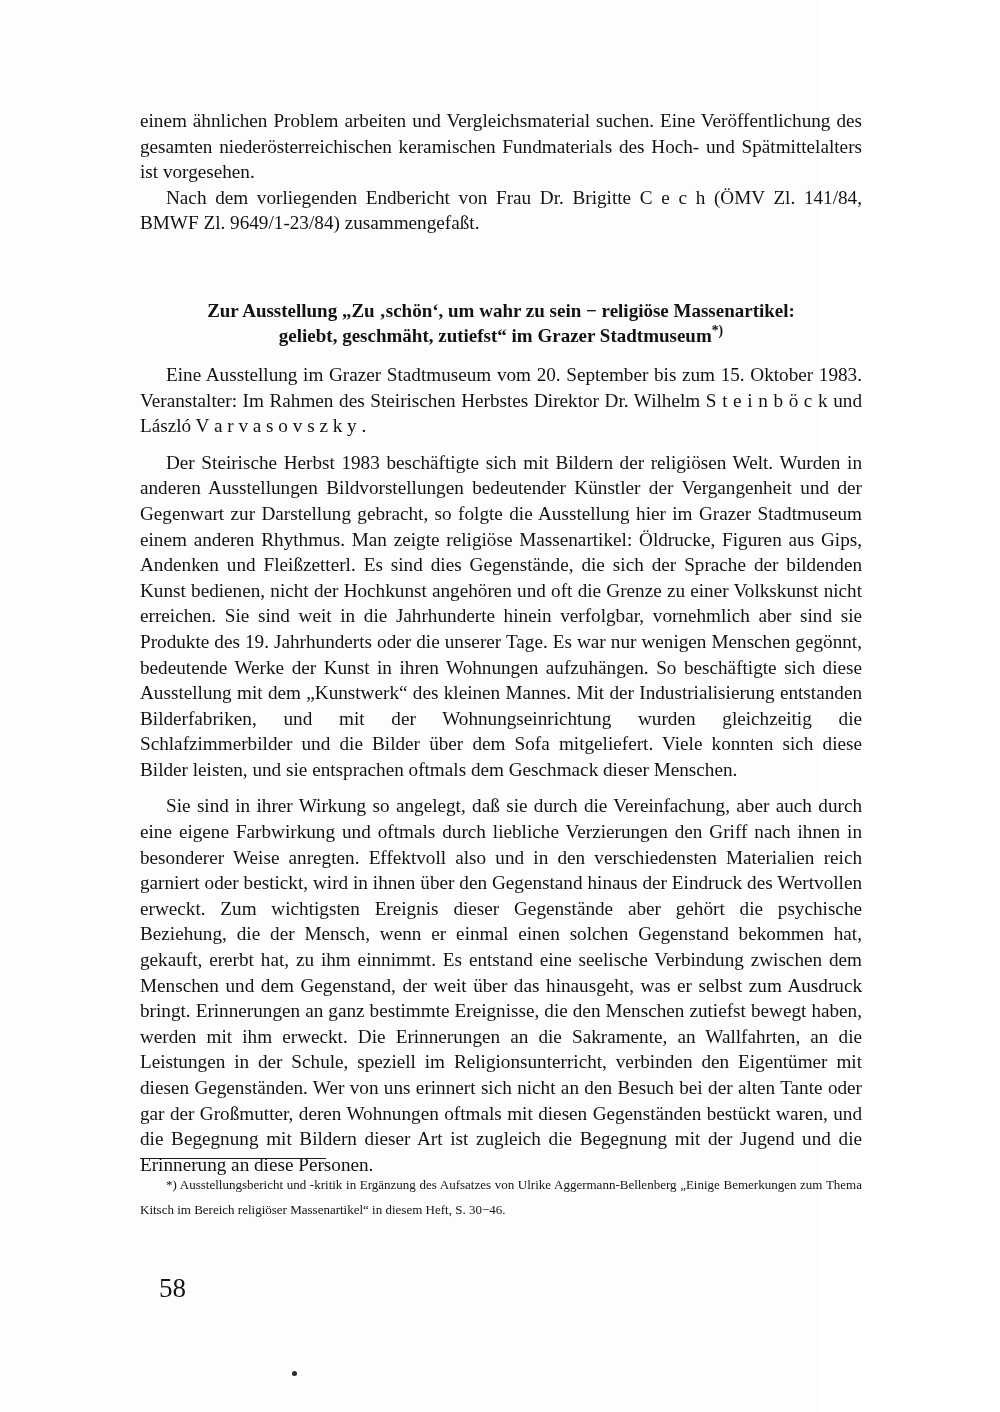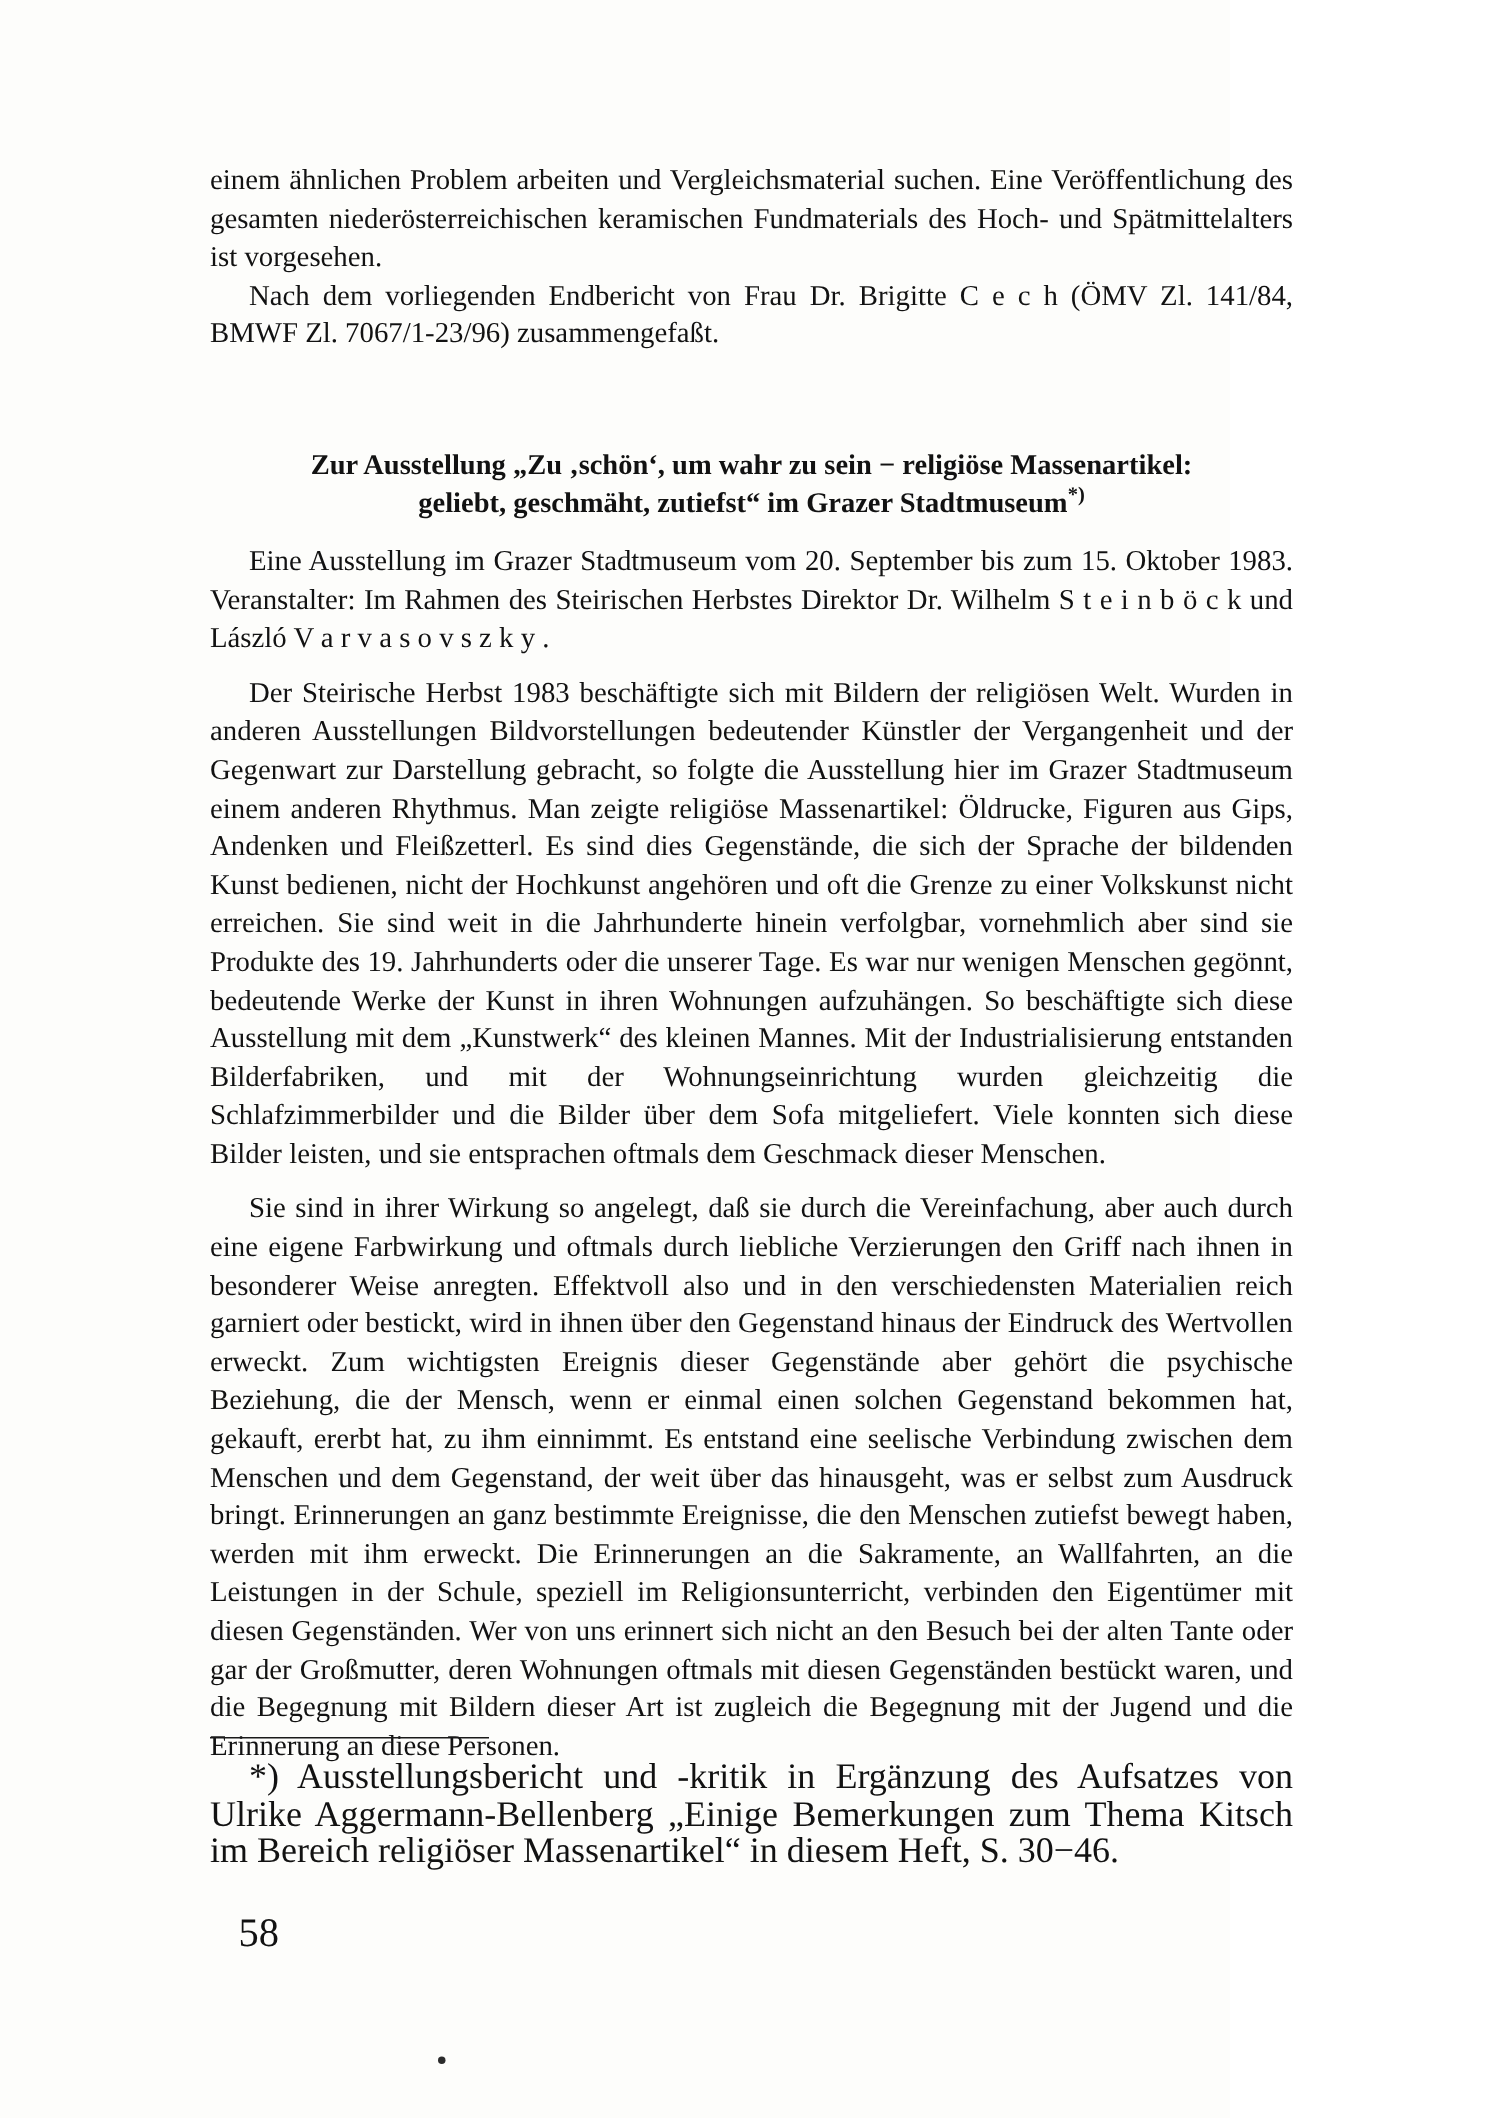--- a/index.html
+++ b/index.html
@@ -66,21 +66,21 @@
     top: 1158px;
     width: 722px;
   }
   .footnote-rule {
     width: 186px;
     height: 0;
     border-top: 1.1px solid #1a1a1a;
     margin-bottom: 14px;
   }
   .footnote {
-    font-size: 24px;
+    font-size: 13px;
     line-height: 24.6px;
     text-align: justify;
   }
   .footnote-first {
     text-indent: 26px;
   }
   .page-number {
     position: absolute;
     left: 159px;
     top: 1276px;
@@ -104,21 +104,21 @@
 </style>
 </head>
 <body>
 
 <div class="page">
 
   <div class="content">
 
     <p class="para">einem ähnlichen Problem arbeiten und Vergleichsmaterial suchen. Eine Veröffentlichung des gesamten niederösterreichischen keramischen Fundmaterials des Hoch- und Spätmittelalters ist vorgesehen.</p>
 
-    <p class="para para-indent">Nach dem vorliegenden Endbericht von Frau Dr. Brigitte  C e c h  (ÖMV Zl. 141/84, BMWF Zl. 7067/1-23/96) zusammengefaßt.</p>
+    <p class="para para-indent">Nach dem vorliegenden Endbericht von Frau Dr. Brigitte  C e c h  (ÖMV Zl. 141/84, BMWF Zl. 9649/1-23/84) zusammengefaßt.</p>
 
 
     <div class="section-title">
       <span>Zur Ausstellung „Zu ‚schön‘, um wahr zu sein − religiöse Massenartikel:</span><br>
       <span>geliebt, geschmäht, zutiefst“ im Grazer Stadtmuseum</span><sup>*)</sup>
     </div>
 
     <p class="para para-indent">Eine Ausstellung im Grazer Stadtmuseum vom 20. September bis zum 15. Oktober 1983. Veranstalter: Im Rahmen des Steirischen Herbstes Direktor Dr. Wilhelm  S t e i n b ö c k  und László  V a r v a s o v s z k y .</p>
 
     <p class="para para-indent para-gap">Der Steirische Herbst 1983 beschäftigte sich mit Bildern der religiösen Welt. Wurden in anderen Ausstellungen Bildvorstellungen bedeutender Künstler der Vergangenheit und der Gegenwart zur Darstellung gebracht, so folgte die Ausstellung hier im Grazer Stadtmuseum einem anderen Rhythmus. Man zeigte religiöse Massenartikel: Öldrucke, Figuren aus Gips, Andenken und Fleißzetterl. Es sind dies Gegenstände, die sich der Sprache der bildenden Kunst bedienen, nicht der Hochkunst angehören und oft die Grenze zu einer Volkskunst nicht erreichen. Sie sind weit in die Jahrhunderte hinein verfolgbar, vornehmlich aber sind sie Produkte des 19. Jahrhunderts oder die unserer Tage. Es war nur wenigen Menschen gegönnt, bedeutende Werke der Kunst in ihren Wohnungen aufzuhängen. So beschäftigte sich diese Ausstellung mit dem „Kunstwerk“ des kleinen Mannes. Mit der Industrialisierung entstanden Bilderfabriken, und mit der Wohnungseinrichtung wurden gleichzeitig die Schlafzimmerbilder und die Bilder über dem Sofa mitgeliefert. Viele konnten sich diese Bilder leisten, und sie entsprachen oftmals dem Geschmack dieser Menschen.</p>

